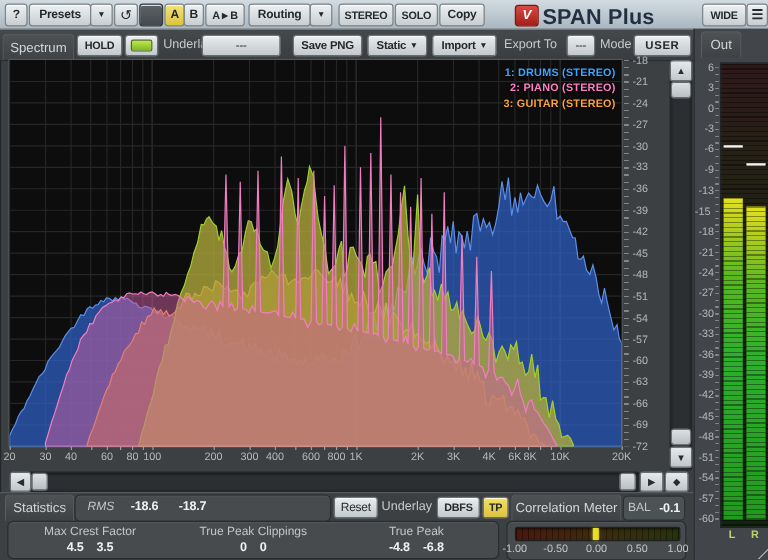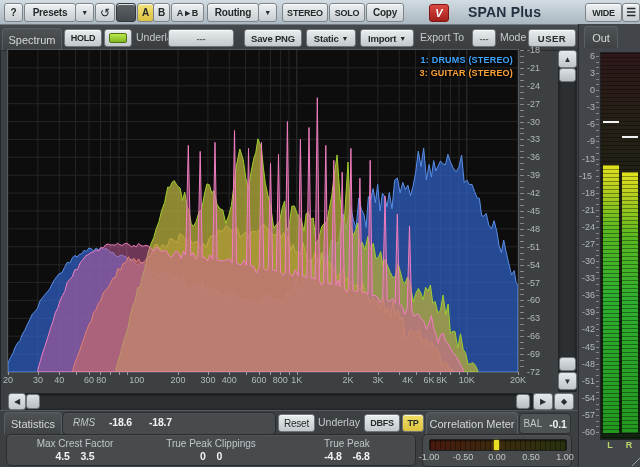--- a/index.html
+++ b/index.html
@@ -20,21 +20,21 @@
     position:absolute;top:3px;height:17px;
     background:linear-gradient(#eef1f3,#c7cdd1);
     border:1px solid #7d8488;border-radius:3px;
     box-shadow:inset 0 1px 0 rgba(255,255,255,.8);
     color:#26292b;font-size:10px;font-weight:bold;
     display:flex;align-items:center;justify-content:center;
     letter-spacing:-.2px;
   }
   .tbtn.yellow{background:linear-gradient(#f3e37c,#dcc23e);}
   .tbtn.dark{background:linear-gradient(#5d6266,#44494d);border-color:#33383b;}
-  #app-title{position:absolute;left:468px;top:4px;font-size:14px;font-weight:bold;color:#223041;letter-spacing:.2px;}
+  #app-title{position:absolute;left:452px;top:4px;font-size:18px;font-weight:bold;color:#223041;letter-spacing:.2px;}
   #logo{
     position:absolute;left:429px;top:4px;width:18px;height:16px;border-radius:3px;
     background:linear-gradient(#d94a42,#a31f1a);border:1px solid #7e1511;
     color:#fff;font-size:11px;font-weight:bold;font-style:italic;
     display:flex;align-items:center;justify-content:center;
   }
   
   #toolbar{
     position:absolute;left:0;top:25px;width:640px;height:25px;
     background:linear-gradient(#45494c,#393d40);
@@ -218,20 +218,21 @@
         <line x1="0" x2="510" y1="268.3" y2="268.3" stroke="#262626"></line>
         <line x1="0" x2="510" y1="286.2" y2="286.2" stroke="#262626"></line>
         <line x1="0" x2="510" y1="304.1" y2="304.1" stroke="#262626"></line>
         <path d="M 0.0 322 L 0.0 313.1 L 2.4 307.7 L 4.8 303.6 L 7.3 296.8 L 9.7 292.9 L 12.1 290.4 L 14.5 283.9 L 16.9 280.2 L 19.4 274.3 L 21.9 269.4 L 24.4 264.0 L 26.9 261.7 L 29.4 258.5 L 31.9 251.2 L 34.5 247.6 L 37.0 244.5 L 39.3 241.9 L 41.7 239.0 L 44.1 234.0 L 46.4 229.7 L 48.8 226.6 L 51.2 223.6 L 53.9 222.8 L 56.6 217.3 L 59.3 212.3 L 61.9 212.9 L 64.6 207.5 L 66.9 205.6 L 69.2 206.9 L 71.5 204.3 L 73.7 203.9 L 76.0 200.4 L 78.4 201.4 L 80.9 198.0 L 83.3 198.8 L 85.7 200.7 L 88.1 198.0 L 90.6 200.0 L 93.1 197.3 L 95.5 199.5 L 98.0 198.4 L 100.5 200.4 L 102.9 202.4 L 105.4 202.6 L 107.8 206.0 L 110.2 206.8 L 112.7 205.1 L 115.3 205.9 L 117.9 206.8 L 120.6 210.5 L 123.2 208.9 L 125.9 211.1 L 128.4 214.7 L 130.9 215.1 L 133.4 212.7 L 135.9 212.9 L 138.5 217.0 L 141.0 218.2 L 143.5 222.1 L 145.9 222.3 L 148.4 223.2 L 150.9 226.3 L 153.3 221.7 L 155.8 224.2 L 158.2 223.2 L 160.5 223.9 L 162.9 222.3 L 165.3 232.2 L 167.6 223.9 L 170.0 229.6 L 172.4 231.2 L 174.7 225.8 L 177.1 236.2 L 179.4 237.3 L 181.8 239.2 L 184.1 235.8 L 186.5 234.9 L 189.1 236.1 L 191.8 235.4 L 194.4 232.9 L 197.1 243.6 L 199.7 236.8 L 202.4 240.3 L 204.8 235.9 L 207.2 244.5 L 209.6 240.1 L 212.0 247.2 L 214.5 243.9 L 216.9 241.1 L 219.3 245.7 L 221.9 250.9 L 224.4 241.2 L 227.0 247.0 L 229.5 243.5 L 232.1 249.9 L 234.6 249.8 L 237.0 249.2 L 239.3 252.8 L 241.7 249.9 L 244.1 253.9 L 246.4 249.0 L 248.8 255.1 L 251.1 252.8 L 253.5 253.2 L 255.8 247.2 L 258.2 249.0 L 260.5 244.4 L 262.9 245.5 L 265.2 251.8 L 267.6 250.4 L 270.3 248.3 L 273.0 251.0 L 275.7 252.8 L 278.4 241.4 L 281.0 243.3 L 283.5 244.8 L 286.0 232.9 L 288.5 228.2 L 290.9 242.4 L 293.4 232.4 L 295.9 229.6 L 298.4 218.9 L 300.9 232.4 L 303.4 209.4 L 305.9 225.3 L 308.5 209.7 L 311.0 211.7 L 313.5 202.5 L 315.9 212.7 L 318.4 203.7 L 320.9 207.4 L 323.3 189.9 L 325.8 190.8 L 328.2 192.8 L 330.5 193.6 L 332.9 176.1 L 335.3 164.0 L 337.6 179.2 L 340.0 169.9 L 342.7 156.8 L 345.4 170.0 L 348.1 177.9 L 350.8 148.0 L 353.5 159.8 L 355.8 163.9 L 358.1 177.3 L 360.4 146.6 L 362.8 149.6 L 365.1 138.6 L 367.4 152.7 L 369.7 134.4 L 372.1 161.1 L 374.4 143.4 L 376.7 146.3 L 379.0 157.0 L 381.3 142.5 L 384.0 158.8 L 386.7 130.1 L 389.4 128.0 L 392.1 142.9 L 394.8 132.4 L 397.4 139.6 L 399.9 135.2 L 402.5 145.7 L 405.1 136.1 L 407.6 122.8 L 410.3 101.2 L 413.0 116.6 L 415.7 98.0 L 418.4 129.8 L 421.1 114.5 L 423.4 127.1 L 425.7 110.6 L 427.9 120.8 L 430.2 115.9 L 432.5 110.9 L 435.0 113.9 L 437.4 114.8 L 439.9 104.3 L 442.4 112.1 L 445.2 117.8 L 448.1 121.9 L 451.0 116.9 L 453.6 105.2 L 456.2 132.6 L 458.8 130.0 L 461.4 134.7 L 464.0 134.4 L 466.6 141.5 L 469.1 147.9 L 471.4 148.3 L 473.7 165.7 L 475.9 166.2 L 478.2 163.4 L 480.8 175.1 L 483.5 178.7 L 486.1 170.7 L 488.8 181.3 L 491.1 195.7 L 493.4 202.5 L 495.7 190.0 L 498.0 201.5 L 500.7 213.2 L 503.5 225.0 L 506.2 220.6 L 508.1 232.5 L 510.0 235.5 L 510.0 322 Z" fill="#2f62c8" fill-opacity="0.72" stroke="#5b8fe8" stroke-width="1"></path>
         <path d="M 64.6 322 L 64.6 320.8 L 67.0 312.7 L 69.3 307.4 L 71.6 300.9 L 74.0 293.6 L 76.3 287.3 L 78.6 280.3 L 81.0 274.5 L 83.3 271.0 L 85.7 261.9 L 88.0 259.9 L 90.4 253.4 L 92.8 250.3 L 95.2 243.1 L 97.6 240.1 L 100.0 237.6 L 102.4 233.7 L 104.9 228.2 L 107.4 227.5 L 110.0 218.2 L 112.5 220.4 L 115.0 213.5 L 117.7 212.8 L 120.4 206.7 L 123.2 211.4 L 125.9 208.1 L 128.2 212.0 L 130.6 208.9 L 132.9 213.4 L 135.3 212.3 L 137.7 210.2 L 140.0 206.3 L 142.4 206.9 L 144.7 200.4 L 147.1 194.5 L 149.6 194.6 L 152.0 200.2 L 154.4 194.4 L 156.9 196.4 L 159.3 196.1 L 161.8 188.9 L 164.2 189.0 L 166.8 191.1 L 169.3 192.4 L 171.8 183.9 L 174.3 185.4 L 176.7 188.1 L 179.2 190.9 L 181.6 188.3 L 184.1 193.2 L 186.9 192.0 L 189.8 191.8 L 192.7 199.2 L 195.5 193.5 L 198.3 197.5 L 201.2 188.4 L 203.4 185.8 L 205.7 185.6 L 208.0 186.0 L 210.3 180.1 L 213.0 181.7 L 215.7 180.0 L 218.4 175.3 L 221.2 178.7 L 224.0 181.3 L 226.9 178.3 L 229.6 178.9 L 232.2 187.3 L 234.9 184.3 L 237.7 182.3 L 240.5 185.8 L 243.3 181.9 L 246.1 181.2 L 248.9 182.4 L 251.7 179.5 L 254.4 174.7 L 257.1 175.4 L 259.8 179.2 L 262.5 182.5 L 265.2 185.1 L 267.9 185.0 L 270.6 180.3 L 273.3 188.4 L 275.6 182.3 L 278.0 194.8 L 280.3 185.0 L 282.7 200.3 L 285.0 194.4 L 287.5 202.5 L 289.9 201.8 L 292.3 204.7 L 294.8 192.5 L 297.2 201.0 L 299.6 211.1 L 302.0 210.6 L 304.5 210.1 L 306.9 202.2 L 309.3 207.5 L 311.7 216.3 L 314.1 202.6 L 316.4 221.5 L 318.8 210.3 L 321.2 211.7 L 323.5 215.9 L 325.9 218.3 L 328.2 227.6 L 330.6 224.4 L 332.9 226.5 L 335.3 218.6 L 337.6 231.0 L 340.0 227.8 L 342.4 232.4 L 344.7 233.5 L 347.1 236.3 L 349.4 234.7 L 351.8 240.9 L 354.1 232.4 L 356.5 239.7 L 359.2 245.1 L 361.9 253.0 L 364.6 247.1 L 367.2 252.1 L 369.9 251.0 L 372.4 259.3 L 374.9 246.4 L 377.4 263.5 L 379.9 256.6 L 382.4 267.2 L 384.9 251.2 L 387.4 265.9 L 389.9 259.8 L 392.3 268.3 L 394.8 267.4 L 397.2 287.7 L 399.7 288.0 L 402.2 279.6 L 404.6 281.5 L 407.0 282.6 L 409.3 282.0 L 411.7 279.5 L 414.1 292.2 L 416.4 289.7 L 418.8 288.8 L 421.1 295.8 L 423.7 291.5 L 426.3 298.8 L 428.9 298.2 L 431.4 304.5 L 434.0 314.9 L 436.6 311.3 L 438.9 313.6 L 441.3 319.2 L 443.6 319.1 L 446.0 320.8 L 446.0 322 Z" fill="#c07830" fill-opacity="0.62" stroke="#f0a048" stroke-width="1"></path>
         <path d="M 107.7 322 L 107.7 320.8 L 110.1 311.0 L 112.5 303.6 L 114.9 293.7 L 117.3 286.2 L 119.8 278.5 L 122.3 265.3 L 124.7 255.8 L 127.2 250.4 L 129.7 237.7 L 132.1 237.2 L 134.6 225.4 L 137.1 217.6 L 139.9 203.0 L 142.8 194.2 L 145.7 187.8 L 148.3 178.4 L 150.9 171.9 L 153.5 161.0 L 156.6 152.5 L 159.7 137.1 L 161.9 137.4 L 164.0 132.5 L 166.2 130.6 L 169.2 135.7 L 172.2 138.3 L 174.5 150.5 L 176.7 142.1 L 179.0 156.2 L 181.1 161.3 L 183.2 173.5 L 185.3 176.5 L 188.2 171.5 L 191.1 161.6 L 193.7 159.4 L 196.4 144.3 L 198.9 133.9 L 201.4 134.8 L 203.7 142.8 L 206.1 140.7 L 208.9 154.1 L 211.7 158.6 L 214.8 160.0 L 217.8 173.5 L 220.6 165.7 L 223.4 155.6 L 225.8 136.3 L 228.2 116.9 L 231.8 99.0 L 235.2 109.7 L 237.9 128.5 L 240.5 138.3 L 243.1 122.0 L 245.8 108.5 L 247.8 102.5 L 249.9 88.8 L 253.3 97.2 L 255.3 116.8 L 257.2 132.4 L 260.0 145.8 L 262.7 156.2 L 265.7 178.0 L 268.8 174.1 L 271.6 170.9 L 274.4 157.4 L 276.6 150.9 L 278.9 180.7 L 281.2 175.3 L 283.8 156.2 L 286.4 156.0 L 289.0 163.4 L 291.3 166.8 L 293.7 171.4 L 296.0 181.3 L 298.1 163.8 L 300.3 161.6 L 302.4 169.3 L 305.3 168.0 L 308.2 194.4 L 311.1 187.2 L 313.7 176.7 L 316.3 173.3 L 318.9 171.7 L 321.3 158.7 L 323.8 145.6 L 326.2 125.2 L 329.1 104.9 L 332.2 149.1 L 334.3 167.3 L 336.4 169.9 L 340.0 112.1 L 342.9 175.9 L 345.3 185.6 L 347.7 180.1 L 349.8 173.0 L 352.0 197.1 L 354.1 192.0 L 356.9 199.9 L 359.8 186.6 L 362.7 199.2 L 365.3 193.3 L 367.9 208.6 L 370.4 207.5 L 372.7 201.6 L 375.0 215.9 L 377.3 209.0 L 379.6 215.9 L 382.3 222.4 L 385.1 228.1 L 387.8 225.4 L 390.0 213.4 L 392.3 221.5 L 394.6 230.8 L 396.9 233.7 L 399.6 227.0 L 402.4 234.2 L 405.2 252.1 L 407.9 243.3 L 410.4 238.4 L 412.8 243.0 L 415.2 249.7 L 417.6 237.3 L 420.0 241.1 L 422.4 235.0 L 424.8 253.1 L 427.2 251.6 L 429.9 262.9 L 432.5 260.0 L 435.1 245.1 L 437.8 264.8 L 440.1 254.0 L 442.4 283.4 L 444.7 281.3 L 447.0 281.5 L 449.7 298.0 L 452.5 283.8 L 455.2 299.3 L 457.7 303.4 L 460.1 314.4 L 462.6 313.7 L 465.0 312.7 L 467.4 315.3 L 469.8 320.8 L 469.8 322 Z" fill="#b4ab3c" fill-opacity="0.78" stroke="#9fce2e" stroke-width="1"></path>
         <path d="M 29.9 322 L 29.9 319.0 L 32.4 310.8 L 34.9 302.1 L 37.4 294.9 L 39.9 286.9 L 42.4 278.8 L 44.9 271.5 L 47.4 262.4 L 49.7 258.2 L 52.1 250.3 L 54.4 245.8 L 56.8 241.3 L 59.1 232.7 L 61.5 229.6 L 64.1 227.0 L 66.8 219.7 L 69.4 219.8 L 72.0 213.1 L 74.7 209.9 L 77.4 206.2 L 80.1 204.7 L 82.8 202.7 L 85.5 201.8 L 88.1 199.8 L 90.5 201.0 L 92.9 197.5 L 95.2 198.1 L 97.6 194.8 L 100.0 194.1 L 102.4 195.0 L 104.7 194.8 L 107.1 195.2 L 109.4 193.3 L 111.8 194.8 L 114.1 195.4 L 116.5 193.8 L 118.8 193.2 L 121.2 194.8 L 123.5 196.7 L 125.9 195.4 L 128.2 196.9 L 130.6 193.6 L 132.9 195.5 L 135.3 196.2 L 137.9 195.3 L 140.6 196.2 L 143.2 198.3 L 145.9 201.3 L 148.5 196.9 L 151.2 199.8 L 153.7 202.0 L 156.2 200.3 L 158.7 201.5 L 161.2 205.7 L 163.7 207.4 L 166.2 203.3 L 168.5 200.8 L 170.8 203.1 L 173.1 208.7 L 175.4 201.2 L 177.7 205.1 L 180.3 95.4 L 182.8 205.7 L 185.2 202.6 L 187.6 209.0 L 189.9 206.9 L 192.2 101.4 L 194.3 207.5 L 196.9 207.7 L 199.5 210.9 L 202.1 204.9 L 204.7 209.3 L 207.0 92.4 L 209.2 209.9 L 211.7 210.7 L 214.2 210.7 L 216.7 210.7 L 219.2 209.6 L 221.7 209.0 L 224.2 212.9 L 226.5 80.5 L 228.7 213.5 L 231.1 214.3 L 233.5 214.6 L 236.0 210.1 L 238.4 215.3 L 240.5 98.4 L 242.6 215.9 L 245.5 216.0 L 248.4 223.0 L 251.2 217.6 L 253.5 92.4 L 255.8 218.2 L 258.0 220.8 L 260.2 219.4 L 262.5 113.3 L 264.7 220.0 L 268.3 221.2 L 270.5 104.4 L 272.6 221.8 L 274.9 225.3 L 277.2 223.0 L 279.4 71.6 L 281.5 223.6 L 284.4 226.5 L 287.3 219.8 L 290.2 226.0 L 292.4 89.4 L 294.6 226.6 L 296.7 226.5 L 298.8 227.8 L 301.0 77.5 L 303.2 228.4 L 305.1 227.7 L 307.1 229.6 L 309.3 47.7 L 311.5 230.8 L 313.5 235.3 L 315.5 232.0 L 317.8 95.4 L 319.9 233.2 L 323.6 234.3 L 325.8 110.3 L 328.0 235.5 L 330.0 230.4 L 332.0 236.7 L 334.2 122.2 L 336.4 237.9 L 338.6 242.4 L 340.7 239.1 L 342.9 98.4 L 345.1 240.3 L 347.4 241.6 L 349.7 241.5 L 351.9 128.2 L 354.1 242.7 L 357.0 242.2 L 359.9 244.5 L 362.2 110.3 L 364.3 245.7 L 366.9 245.3 L 369.5 247.1 L 372.1 252.6 L 374.7 249.3 L 377.0 146.1 L 379.2 250.4 L 381.8 251.7 L 384.4 248.5 L 387.1 253.4 L 389.3 164.0 L 391.5 254.6 L 394.1 256.2 L 396.7 264.5 L 399.2 258.2 L 401.5 175.9 L 403.7 259.4 L 406.0 266.8 L 408.3 264.4 L 410.5 264.2 L 413.2 268.8 L 415.8 271.2 L 418.5 279.4 L 421.1 273.1 L 423.4 265.6 L 425.7 278.5 L 427.9 284.3 L 430.2 293.2 L 432.5 285.0 L 435.0 283.2 L 437.4 291.1 L 439.9 293.4 L 442.4 298.1 L 445.2 302.8 L 448.1 306.5 L 451.0 311.9 L 453.4 316.6 L 455.8 320.8 L 455.8 322 Z" fill="#d060a0" fill-opacity="0.5" stroke="#f07ec0" stroke-width="1"></path>
       </svg>
     <div id="legend">
         <div style="color: rgb(63, 164, 255);">1: DRUMS (STEREO)</div>
+        <div style="color: rgb(255, 127, 196);">2: PIANO (STEREO)</div>
         <div style="color: rgb(255, 162, 56);">3: GUITAR (STEREO)</div>
       </div>
   </div>
 
   <div id="db-tickstrip"></div>
   <div id="db-scale">
       <div class="db-label" style="left: 527px; top: 45px;">-18</div>
       <div class="db-label" style="left: 527px; top: 62.8889px;">-21</div>
       <div class="db-label" style="left: 527px; top: 80.7778px;">-24</div>
       <div class="db-label" style="left: 527px; top: 98.6667px;">-27</div>
@@ -256,22 +257,22 @@
   <div class="sb-btn" style="left:558px;top:50px;width:17px;height:16px;">▲</div>
   <div class="sb-thumb" style="left:559px;top:68px;width:15px;height:12px;"></div>
   <div class="sb-thumb" style="left:559px;top:357px;width:15px;height:12px;"></div>
   <div class="sb-btn" style="left:558px;top:372px;width:17px;height:16px;">▼</div>
 
   <div id="freq-scale">
       <div class="freq-label" style="left: -6px; top: 375px; width: 28px; text-align: center;">20</div>
       <div class="freq-label" style="left: 23.9355px; top: 375px; width: 28px; text-align: center;">30</div>
       <div class="freq-label" style="left: 45.1751px; top: 375px; width: 28px; text-align: center;">40</div>
       <div class="freq-label" style="left: 75.1106px; top: 375px; width: 28px; text-align: center;">60</div>
-      <div class="freq-label" style="left: 96.3502px; top: 375px; width: 28px; ">80</div>
-      <div class="freq-label" style="left: 112.825px; top: 375px; width: 28px; text-align: center; padding-left: 10px;">100</div>
+      <div class="freq-label" style="left: 96.3502px; top: 375px; width: 28px; text-align: center;">80</div>
+      <div class="freq-label" style="left: 112.825px; top: 375px; width: 28px; text-align: center;">100</div>
       <div class="freq-label" style="left: 164px; top: 375px; width: 28px; text-align: center;">200</div>
       <div class="freq-label" style="left: 193.936px; top: 375px; width: 28px; text-align: center;">300</div>
       <div class="freq-label" style="left: 215.175px; top: 375px; width: 28px; text-align: center;">400</div>
       <div class="freq-label" style="left: 245.111px; top: 375px; width: 28px; text-align: center;">600</div>
       <div class="freq-label" style="left: 266.35px; top: 375px; width: 28px; text-align: center;">800</div>
       <div class="freq-label" style="left: 282.825px; top: 375px; width: 28px; text-align: center;">1K</div>
       <div class="freq-label" style="left: 334px; top: 375px; width: 28px; text-align: center;">2K</div>
       <div class="freq-label" style="left: 363.936px; top: 375px; width: 28px; text-align: center;">3K</div>
       <div class="freq-label" style="left: 385.175px; top: 375px; width: 28px; text-align: right;">4K</div>
       <div class="freq-label" style="left: 415.111px; top: 375px; width: 28px; text-align: center;">6K</div>

